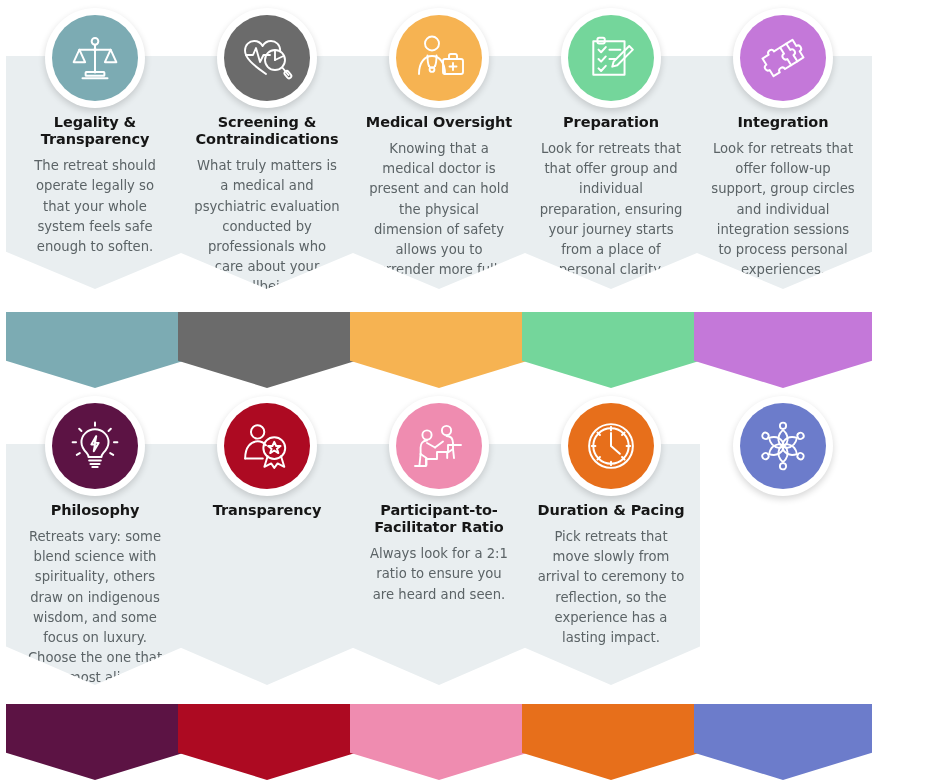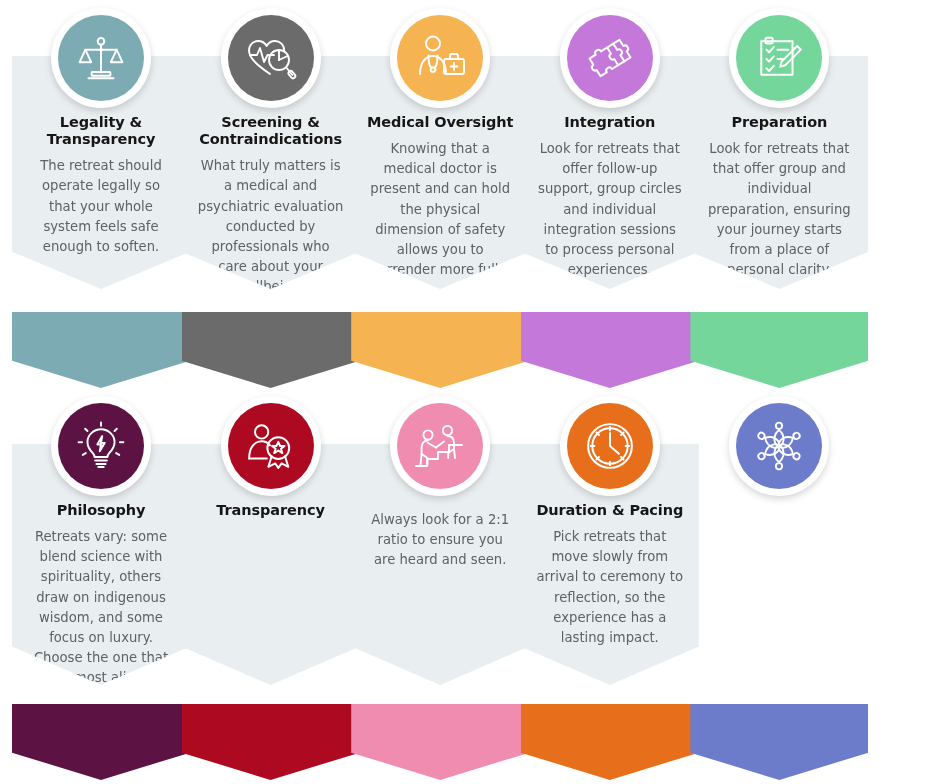--- a/index.html
+++ b/index.html
@@ -19,21 +19,21 @@
     width: 950px;
     height: 784px;
     background: #ffffff;
   }
   .row {
     position: absolute;
     left: 0;
     width: 872px;
     display: flex;
     justify-content: space-between;
-    padding: 0 12px;
+    padding: 0 6px;
     box-sizing: border-box;
   }
   .row-top { top: 0; height: 392px; }
   .row-bottom { top: 380px; height: 392px; }
 
   .cell {
     position: relative;
     width: 178px;
     height: 100%;
   }
@@ -188,57 +188,57 @@
       <path d="M36 25 v-3.2 a1.8 1.8 0 0 1 1.8-1.8 h4.4 a1.8 1.8 0 0 1 1.8 1.8 V25"></path>
       <line x1="40" y1="29" x2="40" y2="36"></line>
       <line x1="36.5" y1="32.5" x2="43.5" y2="32.5"></line>
     </svg>
           </div>
         </div>
       </div>
       <div class="cell">
         <div class="card">
           <div class="card-inner">
-            <div class="card-title">Integration</div>
-            <div class="card-body">Look for retreats that offer follow-up support, group circles and individual integration sessions to process personal experiences.</div>
-          </div>
-        </div>
-        <div class="chev" style="background: rgb(196, 120, 217);"></div>
-        <div class="medallion">
-          <div class="disc" style="background: rgb(196, 120, 217);">
-    <svg width="52" height="50" viewBox="0 0 50 48" fill="none" stroke="#fff" stroke-width="1.9" stroke-linecap="round" stroke-linejoin="round">
-      <g transform="rotate(-32 25 24)">
-        <path d="M8 14 h7 a3 3 0 1 1 6 0 h7 v7 a3 3 0 1 0 0 6 v7 h-7 a3 3 0 1 0 -6 0
-                 h-7 v-7 a3 3 0 1 1 0 -6 z"></path>
-        <path d="M28 14 h7 v7 a3 3 0 1 1 0 6 v7 h-7"></path>
-        <path d="M35 34 h7 v-7 a3 3 0 1 0 0 -6 v-7 h-7"></path>
-      </g>
-    </svg>
-          </div>
-        </div>
-      </div>
-      <div class="cell">
-        <div class="card">
-          <div class="card-inner">
             <div class="card-title">Preparation</div>
             <div class="card-body">Look for retreats that that offer group and individual preparation, ensuring your journey starts from a place of personal clarity.</div>
           </div>
         </div>
         <div class="chev" style="background: rgb(116, 214, 155);"></div>
         <div class="medallion">
           <div class="disc" style="background: rgb(116, 214, 155);">
     <svg width="50" height="50" viewBox="0 0 48 48" fill="none" stroke="#fff" stroke-width="1.9" stroke-linecap="round" stroke-linejoin="round">
       <path d="M7 8 h30 v32 H7 z"></path>
       <rect x="11" y="4.5" width="7" height="5.5" rx="1.6"></rect>
       <polyline points="12,16 14.5,18.5 19,13.5"></polyline>
       <polyline points="12,25 14.5,27.5 19,22.5"></polyline>
       <polyline points="12,34 14.5,36.5 19,31.5"></polyline>
       <line x1="22.5" y1="16" x2="33" y2="16"></line>
       <line x1="22.5" y1="25" x2="29" y2="25"></line>
       <path d="M41.5 12.5 l3.5 3.5 -15 15 -4.8 1.3 1.3 -4.8 z"></path>
+    </svg>
+          </div>
+        </div>
+      </div>
+      <div class="cell">
+        <div class="card">
+          <div class="card-inner">
+            <div class="card-title">Integration</div>
+            <div class="card-body">Look for retreats that offer follow-up support, group circles and individual integration sessions to process personal experiences.</div>
+          </div>
+        </div>
+        <div class="chev" style="background: rgb(196, 120, 217);"></div>
+        <div class="medallion">
+          <div class="disc" style="background: rgb(196, 120, 217);">
+    <svg width="52" height="50" viewBox="0 0 50 48" fill="none" stroke="#fff" stroke-width="1.9" stroke-linecap="round" stroke-linejoin="round">
+      <g transform="rotate(-32 25 24)">
+        <path d="M8 14 h7 a3 3 0 1 1 6 0 h7 v7 a3 3 0 1 0 0 6 v7 h-7 a3 3 0 1 0 -6 0
+                 h-7 v-7 a3 3 0 1 1 0 -6 z"></path>
+        <path d="M28 14 h7 v7 a3 3 0 1 1 0 6 v7 h-7"></path>
+        <path d="M35 34 h7 v-7 a3 3 0 1 0 0 -6 v-7 h-7"></path>
+      </g>
     </svg>
           </div>
         </div>
       </div>
     </div>
   <div class="row row-bottom">
       <div class="cell">
         <div class="card">
           <div class="card-inner">
             <div class="card-title">Philosophy</div>
@@ -284,20 +284,21 @@
       <polygon points="32,20 33.8,24 38,24 34.6,26.7 35.9,30.8 32,28.3 28.1,30.8
                        29.4,26.7 26,24 30.2,24"></polygon>
       <path d="M25.6 33.8 L22.5 44 l6.6 -3.2 L32 45 l3.2 -4.2 6.4 3.2 -3.1 -10.2"></path>
     </svg>
           </div>
         </div>
       </div>
       <div class="cell">
         <div class="card">
           <div class="card-inner">
+            <div class="card-title">Participant-to-Facilitator Ratio</div>
             <div class="card-body">Always look for a 2:1 ratio to ensure you are heard and seen.</div>
           </div>
         </div>
         <div class="chev" style="background: rgb(239, 140, 176);"></div>
         <div class="medallion">
           <div class="disc" style="background: rgb(239, 140, 176);">
     <svg width="52" height="50" viewBox="0 0 52 48" fill="none" stroke="#fff" stroke-width="1.9" stroke-linecap="round" stroke-linejoin="round">
       <circle cx="14" cy="13" r="4.6"></circle>
       <path d="M14 18.5 C9.8 18.5 7.6 21.5 7.6 25.5 V32"></path>
       <path d="M7.6 32 L6.5 43"></path>

